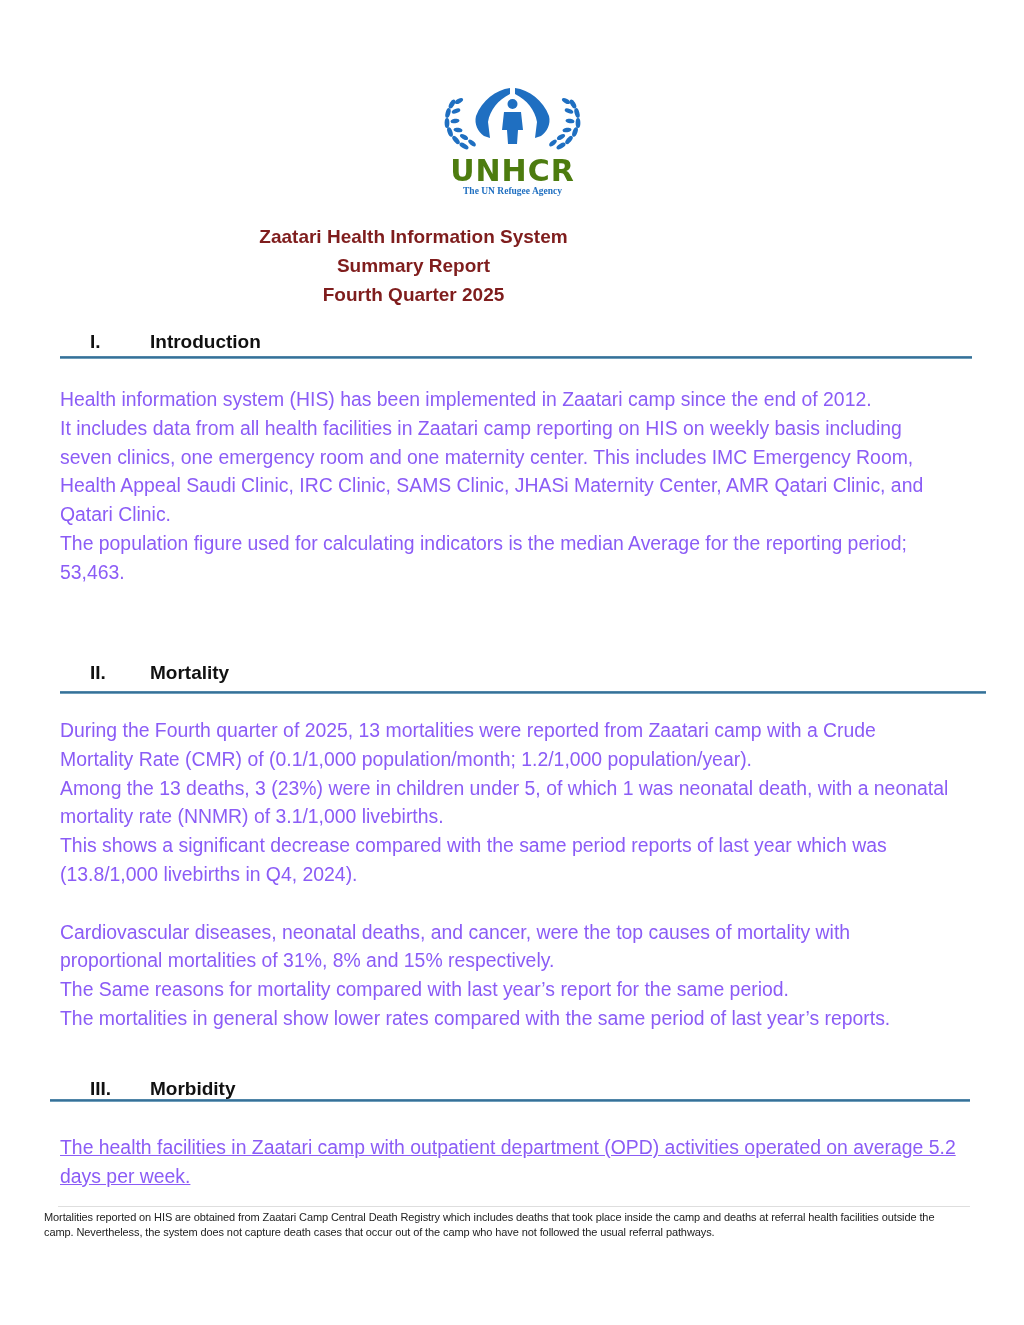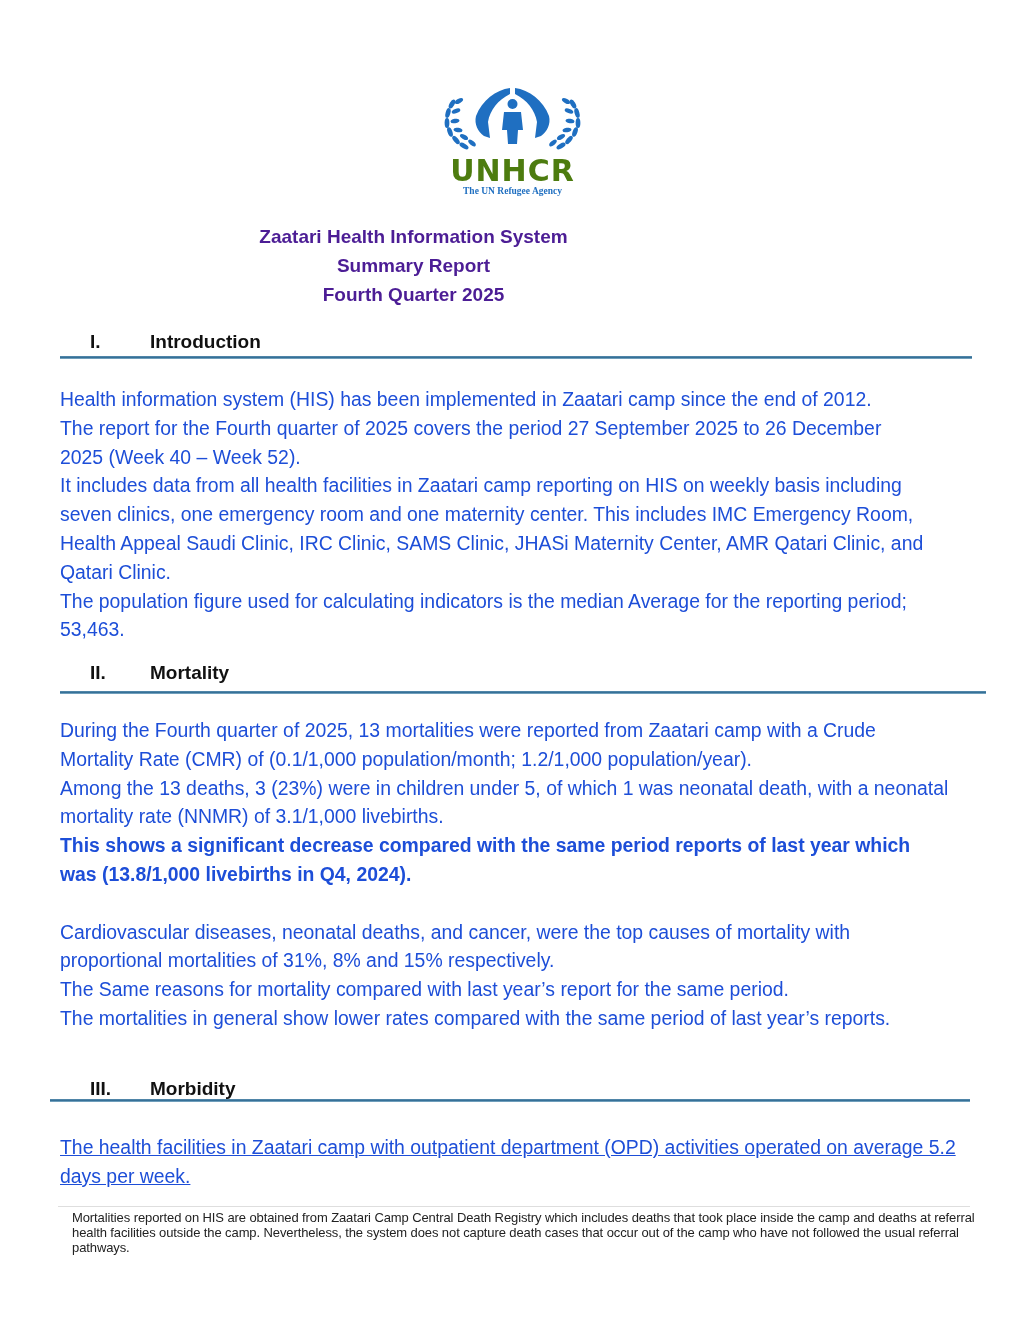--- a/index.html
+++ b/index.html
@@ -7,29 +7,29 @@
            font-family: "Liberation Sans", "DejaVu Sans", sans-serif; color: #1a1a1a; }
     .logo { position: absolute; left: 430px; top: 82px; width: 165px; height: 118px; }
     .logo svg { display: block; }
     .logo-text { position: absolute; left: 0; top: 74px; width: 165px; text-align: center;
                  font-family: "DejaVu Sans", sans-serif; font-weight: bold; color: #4d7c0f;
                  font-size: 30px; letter-spacing: 1px; line-height: 30px; }
     .logo-sub { position: absolute; left: 0; top: 104px; width: 165px; text-align: center;
                 font-family: Liberation Serif, serif; font-weight: bold; color: #1f6fc1;
                 font-size: 9.5px; line-height: 11px; }
     .title-block { position: absolute; left: 0; top: 222px; width: 827px; text-align: center;
-                   font-weight: bold; font-size: 19px; line-height: 29px; color: #4c1d95; }
+                   font-weight: bold; font-size: 19px; line-height: 29px; color: #7f1d1d; }
     .section-head { position: absolute; font-weight: bold; font-size: 19px; color: #111; line-height: 24px; }
     .section-head .num { position: absolute; left: 0; top: 0; }
     .section-head .txt { position: absolute; top: 0; white-space: nowrap; }
     .rule { position: absolute; height: 3px; background: linear-gradient(#5b8fb0, #2f6a92 60%, #9cc3d8); }
-    .para { position: absolute; left: 60px; width: 910px; font-size: 19.4px; line-height: 28.8px; color: #1d4ed8; }
+    .para { position: absolute; left: 60px; width: 910px; font-size: 19.4px; line-height: 28.8px; color: #8b5cf6; }
     .para p { margin: 0; }
     .foot-rule { position: absolute; left: 58px; top: 1206px; width: 912px; height: 1px; background: #dedede; }
-    .footnote { position: absolute; left: 72px; top: 1210px; width: 920px; font-size: 13px; line-height: 15px; color: #222; letter-spacing: -0.1px; }
+    .footnote { position: absolute; left: 44px; top: 1210px; width: 920px; font-size: 11px; line-height: 15px; color: #222; letter-spacing: -0.1px; }
   </style>
 </head>
 <body>
 
 <div class="logo">
   <svg width="165" height="74" viewBox="0 0 165 74">
     <g fill="#1f6fc1">
 
       <g>
         <ellipse cx="22" cy="22" rx="5" ry="2.4" transform="rotate(-60 22 22)"></ellipse>
@@ -79,35 +79,34 @@
 </div>
 
 <div class="section-head" style="left:90px; top:330px; width:400px;">
   <span class="num">I.</span>
   <span class="txt" style="left:60px;">Introduction</span>
 </div>
 <div class="rule" style="left:60px; top:356px; width:912px;"></div>
 
 <div class="para" style="top:385px;">
   <p>Health information system (HIS) has been implemented in Zaatari camp since the end of 2012.</p>
-  <p style="width:830px;">The report for the Fourth quarter of 2025 covers the period 27 September 2025 to 26 December 2025 (Week 40 – Week 52).</p>
   <p style="width:895px;">It includes data from all health facilities in Zaatari camp reporting on HIS on weekly basis including seven clinics, one emergency room and one maternity center. This includes IMC Emergency Room, Health Appeal Saudi Clinic, IRC Clinic, SAMS Clinic, JHASi Maternity Center, AMR Qatari Clinic, and Qatari Clinic.</p>
   <p style="width:895px;">The population figure used for calculating indicators is the median Average for the reporting period; 53,463.</p>
 </div>
 
 <div class="section-head" style="left:90px; top:661px; width:400px;">
   <span class="num">II.</span>
   <span class="txt" style="left:60px;">Mortality</span>
 </div>
 <div class="rule" style="left:60px; top:691px; width:926px;"></div>
 
 <div class="para" style="top:716px; width:915px;">
   <p style="width:880px;">During the Fourth quarter of 2025, 13 mortalities were reported from Zaatari camp with a Crude Mortality Rate (CMR) of (0.1/1,000 population/month; 1.2/1,000 population/year).</p>
   <p>Among the 13 deaths, 3 (23%) were in children under 5, of which 1 was neonatal death, with a neonatal mortality rate (NNMR) of 3.1/1,000 livebirths.</p>
-  <p style="width:885px;font-weight:bold;">This shows a significant decrease compared with the same period reports of last year which was (13.8/1,000 livebirths in Q4, 2024).</p>
+  <p style="width:885px;">This shows a significant decrease compared with the same period reports of last year which was (13.8/1,000 livebirths in Q4, 2024).</p>
   <p style="height:28.8px;"></p>
   <p style="width:890px;">Cardiovascular diseases, neonatal deaths, and cancer, were the top causes of mortality with proportional mortalities of 31%, 8% and 15% respectively.</p>
   <p>The Same reasons for mortality compared with last year’s report for the same period.</p>
   <p style="width:870px;">The mortalities in general show lower rates compared with the same period of last year’s reports.</p>
 </div>
 
 <div class="section-head" style="left:90px; top:1077px; width:400px;">
   <span class="num">III.</span>
   <span class="txt" style="left:60px;">Morbidity</span>
 </div>

